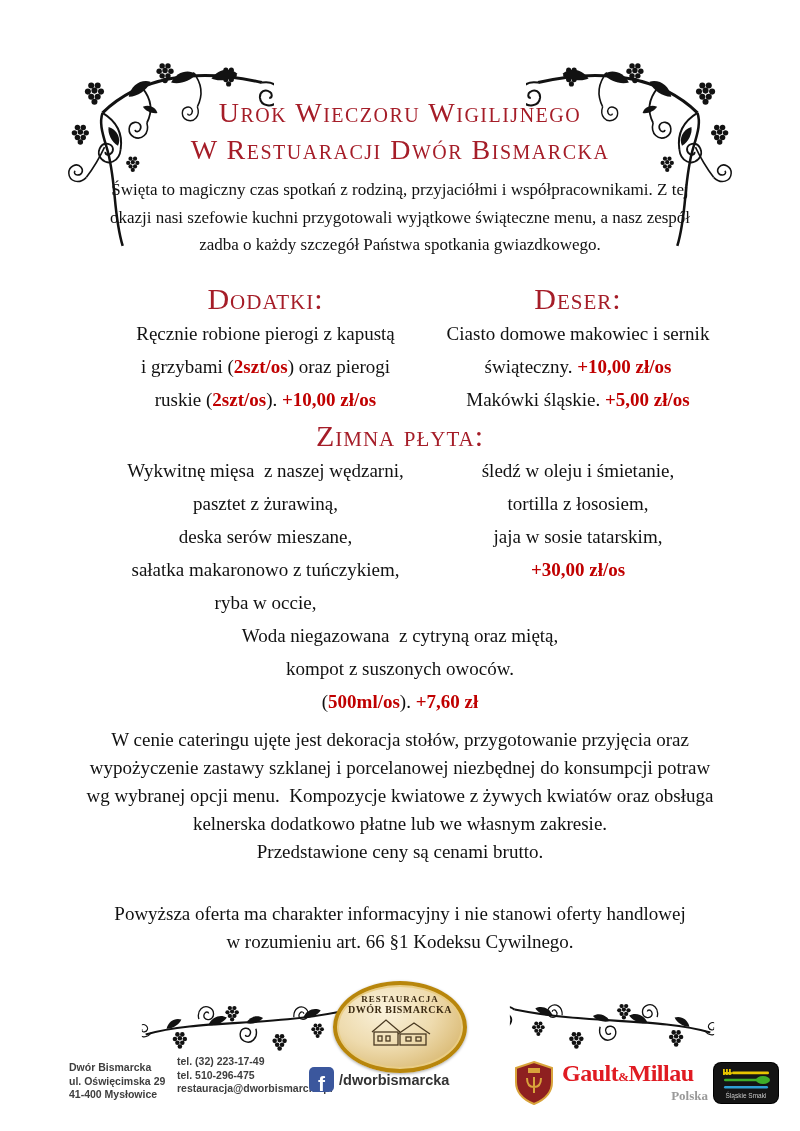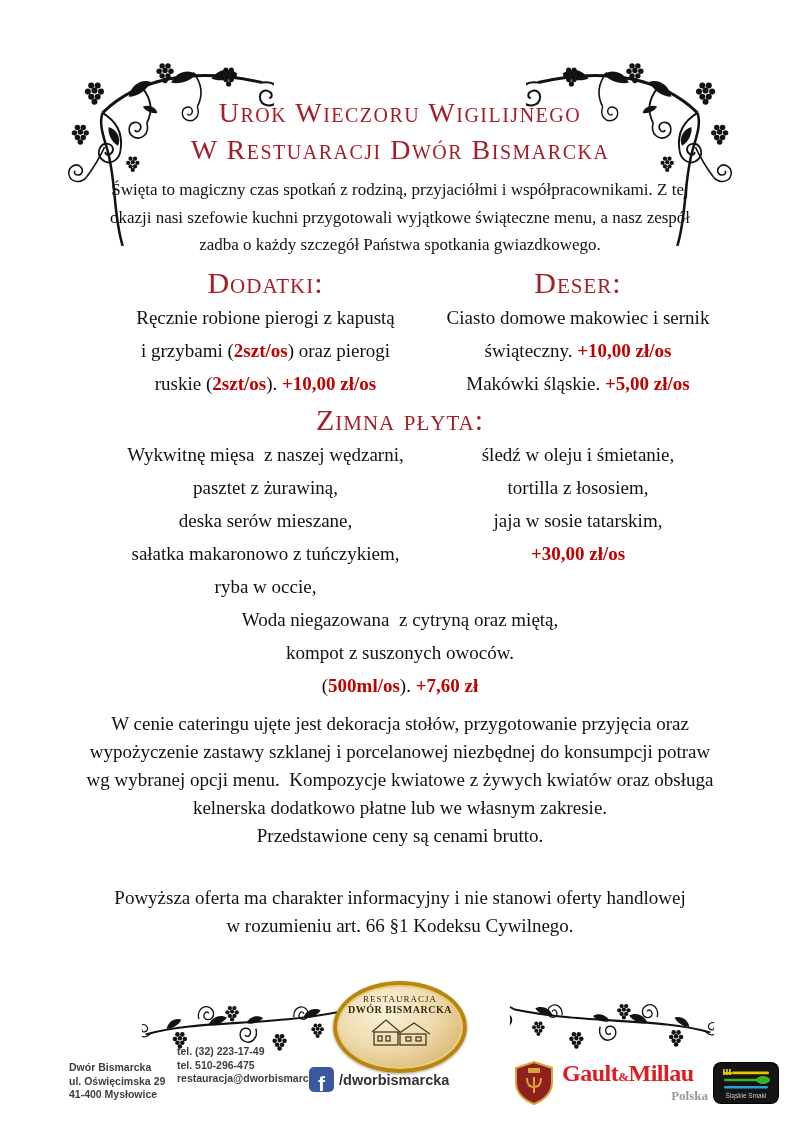--- a/index.html
+++ b/index.html
@@ -22,21 +22,21 @@
   .intro{margin-top:8px;}
   .intro-line{text-align:center; font-size:17px; line-height:27.5px; white-space:pre-wrap;}
   
   .section-h{
     margin:0; font-weight:normal; text-align:center;
     font-variant:small-caps; letter-spacing:1px;
     font-size:30px; line-height:36px; color:#a51d28;
   }
   .two-col{
     display:grid; grid-template-columns:335px 290px;
-    padding-left:84px; margin-top:6px;
+    padding-left:84px; margin-top:22px;
   }
   .two-col.tight{margin-top:0;}
   .col{text-align:center;}
   .menu-line{font-size:19px; line-height:33px; white-space:pre-wrap;}
   .seg-red{color:#c00000; font-weight:bold;}
   .center-lines{text-align:center;}
   .zimna-h{margin-top:2px;}
   .napoje-h{margin-top:2px;}
   
   .notes{margin-top:0;}
@@ -47,29 +47,29 @@
   .vine-left{position:absolute; left:122px; top:10px; width:216px; height:76px;}
   .vine-right{position:absolute; left:490px; top:8px; width:216px; height:76px; transform:scaleX(-1);}
   .oval-logo{
     position:absolute; left:50%; top:6px; transform:translateX(-50%);
     width:126px; height:84px; border-radius:50%;
     background:radial-gradient(ellipse at 38% 30%, #faf2dc 0%, #eedbae 45%, #ddbf7d 75%, #caa554 100%);
     border:4px solid #b8860b;
     box-shadow:inset 0 0 0 2px #e9cd85, 0 1px 3px rgba(0,0,0,.35);
     text-align:center;
   }
-  .oval-line1{margin-top:9px; font-family:"Liberation Serif",serif; font-weight:normal;
+  .oval-line1{margin-top:9px; font-family:"Liberation Serif",serif; font-weight:bold;
     font-size:9px; letter-spacing:1px; color:#3b2a12;}
   .oval-line2{font-family:"Liberation Serif",serif; font-weight:bold;
     font-size:10px; letter-spacing:0.5px; color:#3b2a12;}
   .oval-house{margin-top:1px;}
   .fineprint{font-family:"Liberation Sans",sans-serif; font-weight:bold; color:#3e3e3e;}
   .addr{position:absolute; left:55px; top:86px;}
   .addr div, .contact div{font-size:10.5px; line-height:13.5px;}
-  .contact{position:absolute; left:163px; top:70px;}
+  .contact{position:absolute; left:163px; top:80px;}
   .fb-row{position:absolute; left:295px; top:92px; display:flex; align-items:center; gap:5px;}
   .fb-icon{
     width:25px; height:25px; background:#3b579d; border-radius:5px; color:#fff;
     font-family:"Liberation Sans",sans-serif; font-weight:bold; font-size:21px;
     display:flex; align-items:flex-end; justify-content:center; overflow:hidden;
   }
   .fb-icon span{margin-bottom:-4px;}
   .fb-handle{font-size:14.5px; color:#333; font-family:"Liberation Sans",sans-serif; font-weight:bold;}
   .shield{position:absolute; left:500px; top:85px;}
   .gm{position:absolute; left:548px; top:86px; width:146px; font-family:Liberation Serif, serif; font-weight:bold;}

